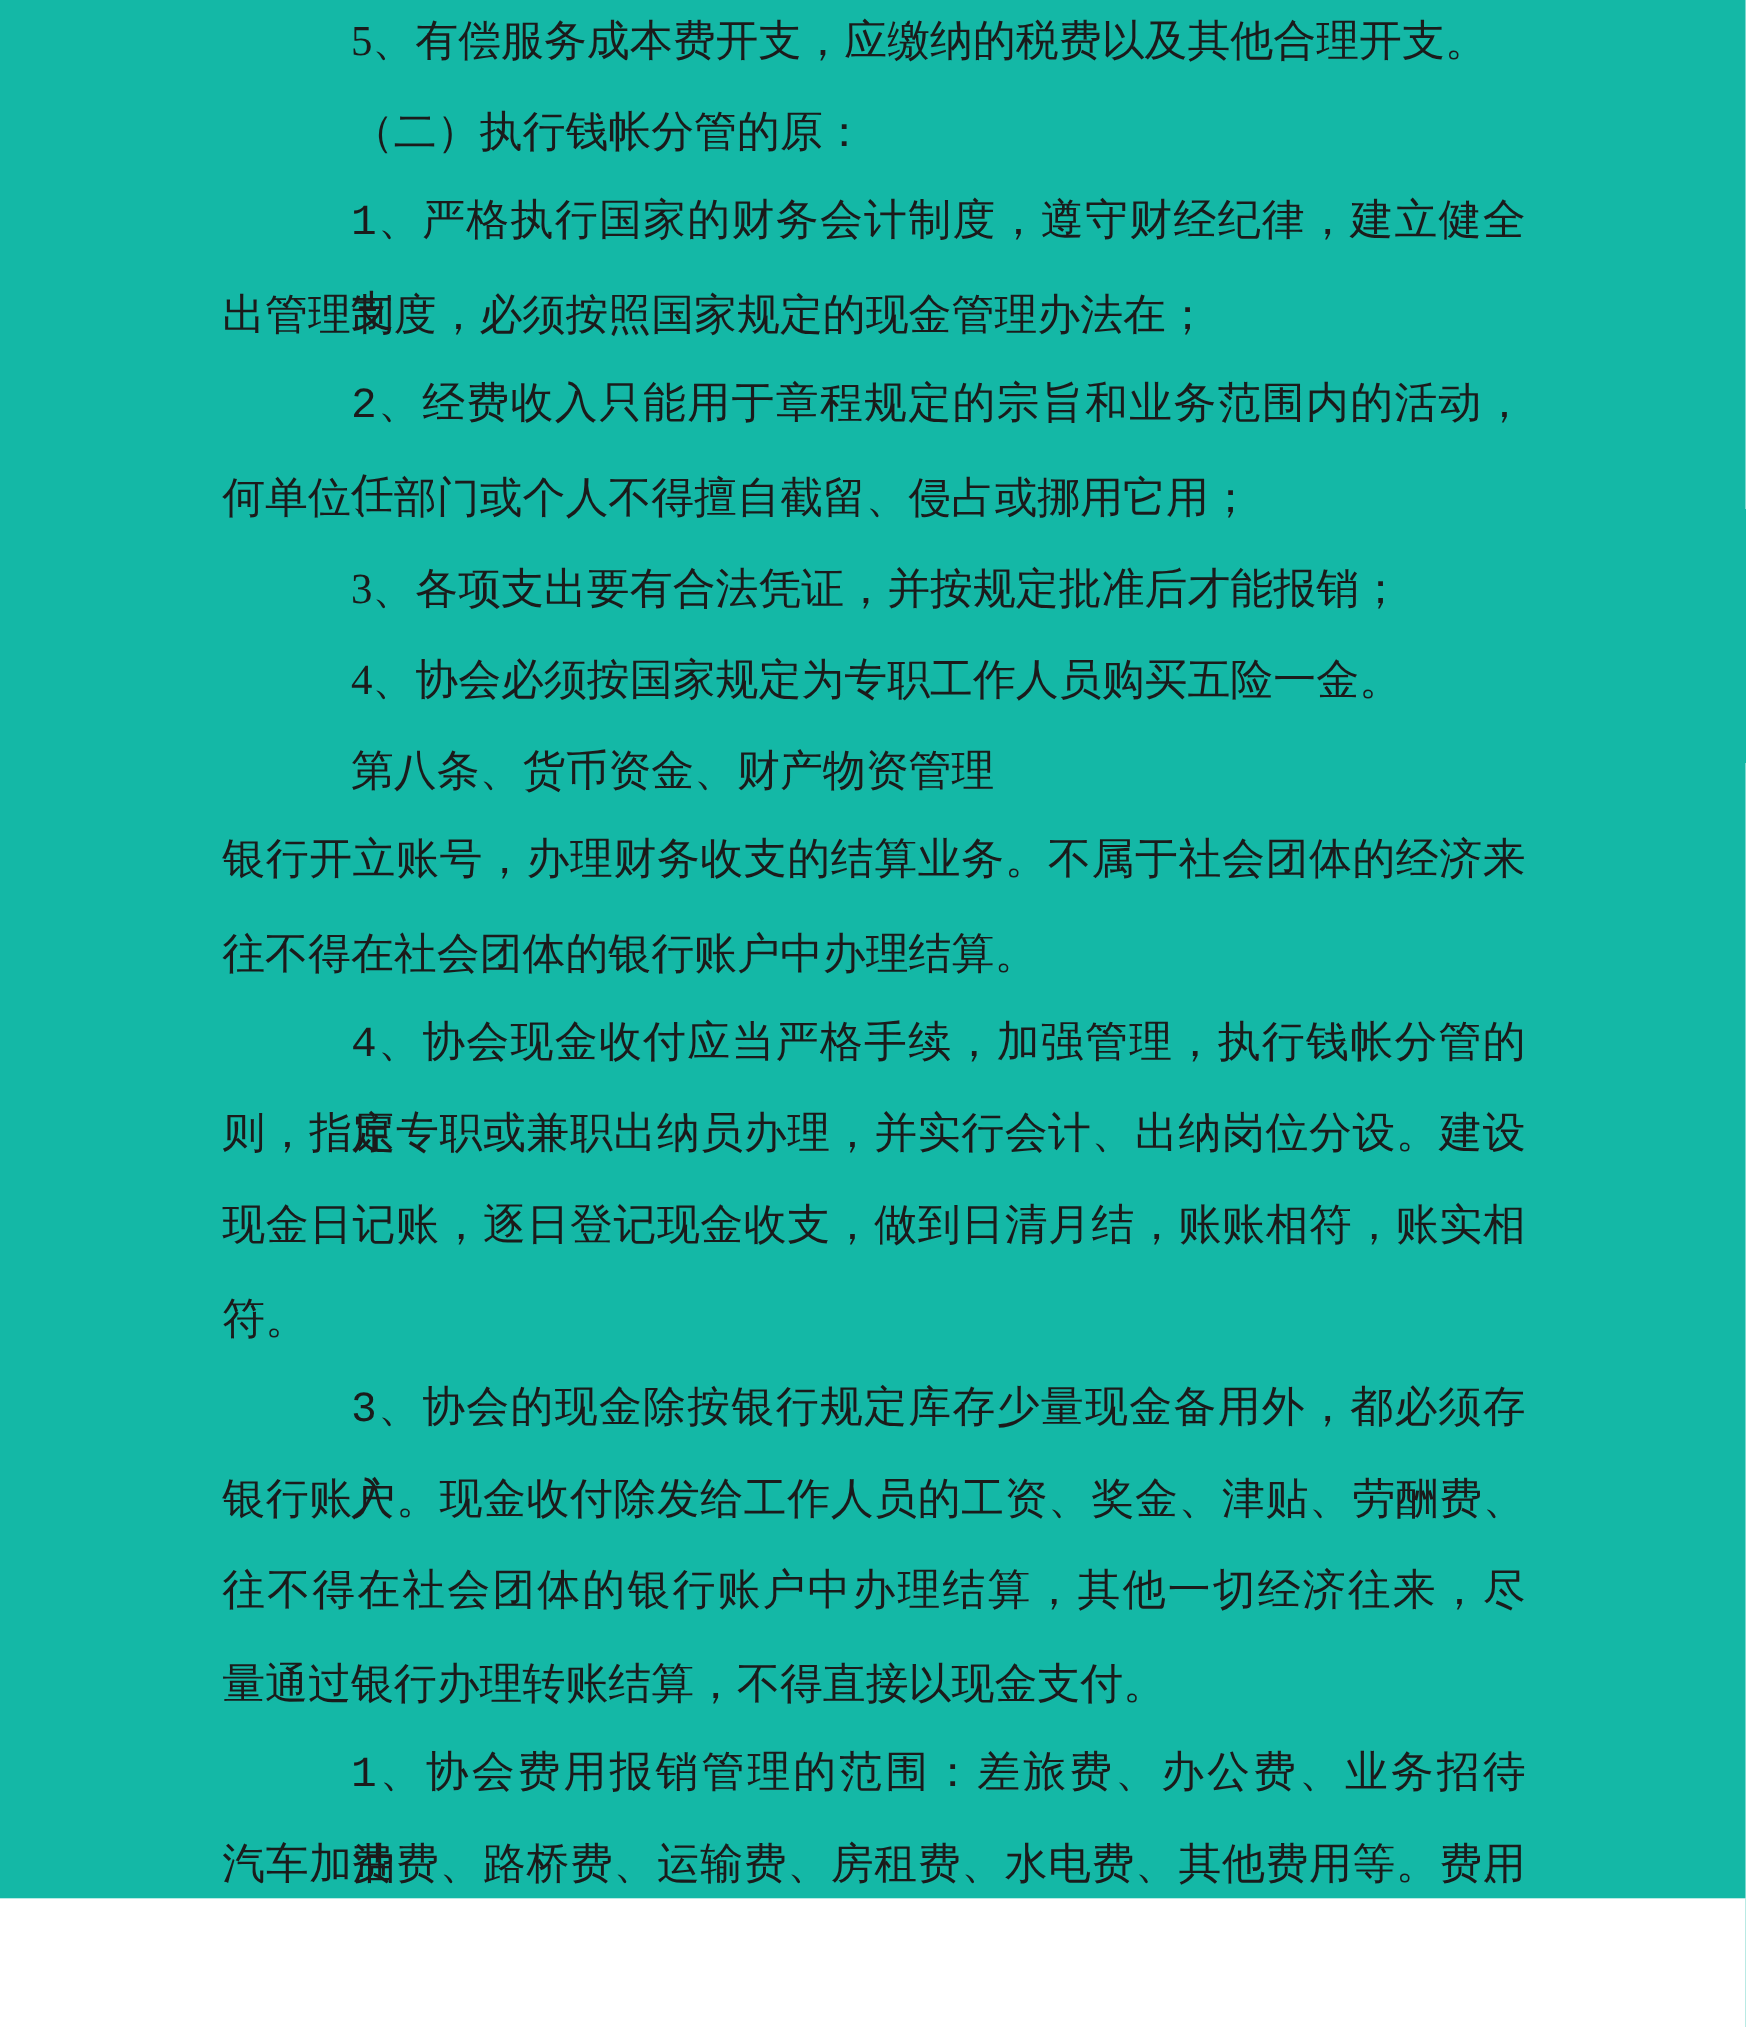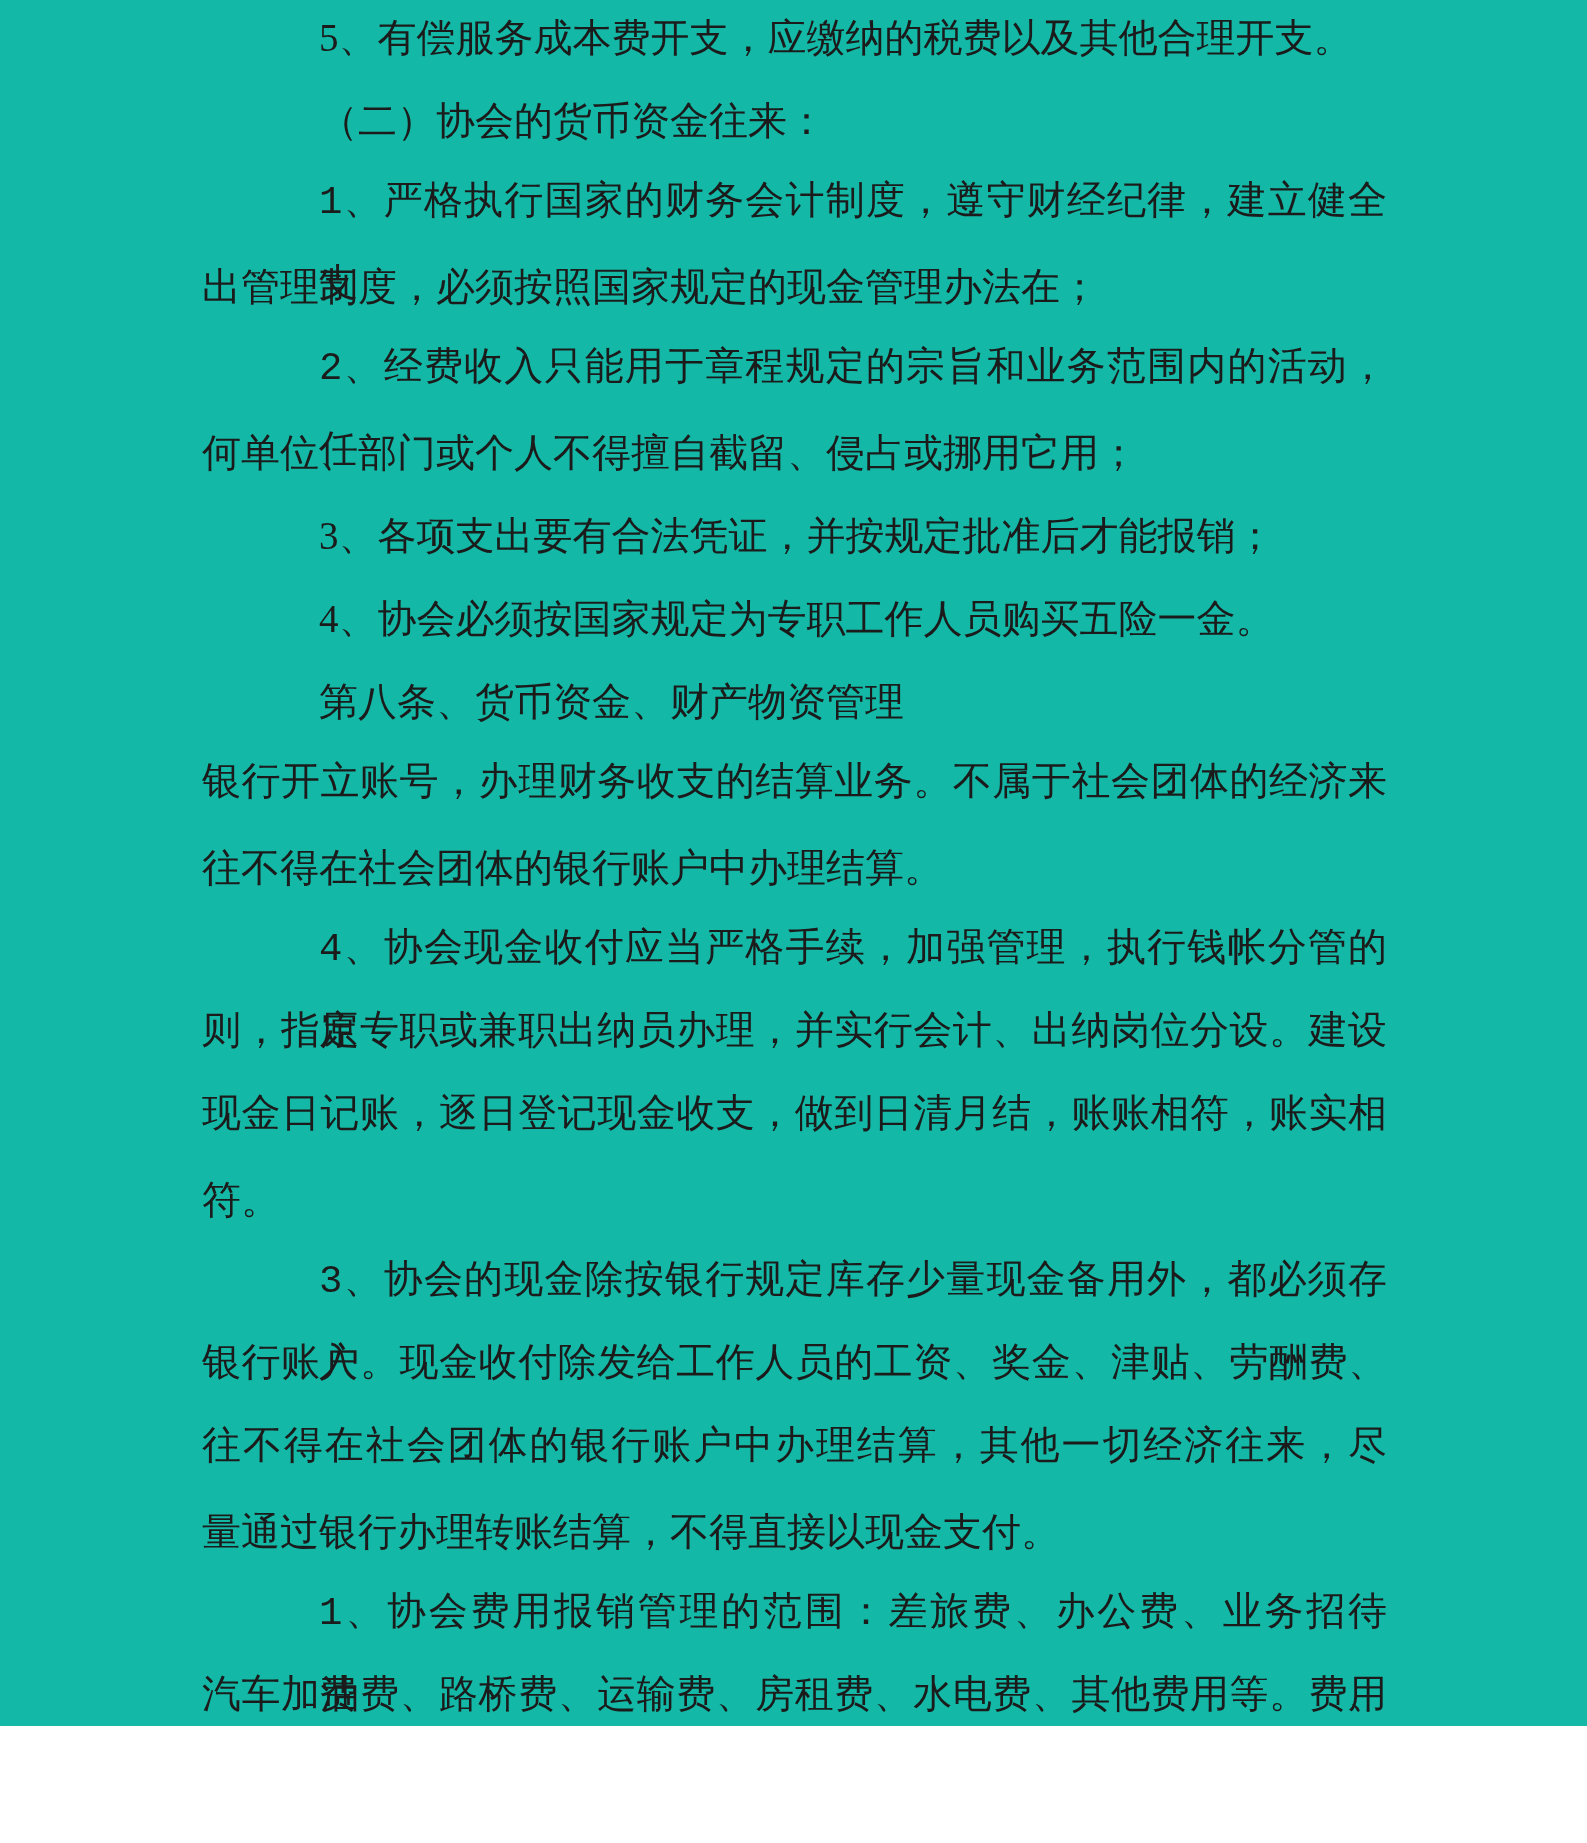--- a/index.html
+++ b/index.html
@@ -41,21 +41,21 @@
     text-justify: inter-character;
     font-family: Liberation Mono, monospace;
   }
 </style>
 </head>
 <body>
 
 <main class="page">
   <div class="content">
     <div class="line indent">5、有偿服务成本费开支，应缴纳的税费以及其他合理开支。</div>
-    <div class="line indent">（二）协会的货币资金往来：</div>
+    <div class="line indent">（二）执行钱帐分管的原：</div>
     <div class="line indent justify">1、严格执行国家的财务会计制度，遵守财经纪律，建立健全支</div>
     <div class="line">出管理制度，必须按照国家规定的现金管理办法在；</div>
     <div class="line indent justify">2、经费收入只能用于章程规定的宗旨和业务范围内的活动，任</div>
     <div class="line">何单位、部门或个人不得擅自截留、侵占或挪用它用；</div>
     <div class="line indent">3、各项支出要有合法凭证，并按规定批准后才能报销；</div>
     <div class="line indent">4、协会必须按国家规定为专职工作人员购买五险一金。</div>
     <div class="line indent">第八条、货币资金、财产物资管理</div>
     <div class="line justify">银行开立账号，办理财务收支的结算业务。不属于社会团体的经济来</div>
     <div class="line">往不得在社会团体的银行账户中办理结算。</div>
     <div class="line indent justify">4、协会现金收付应当严格手续，加强管理，执行钱帐分管的原</div>

